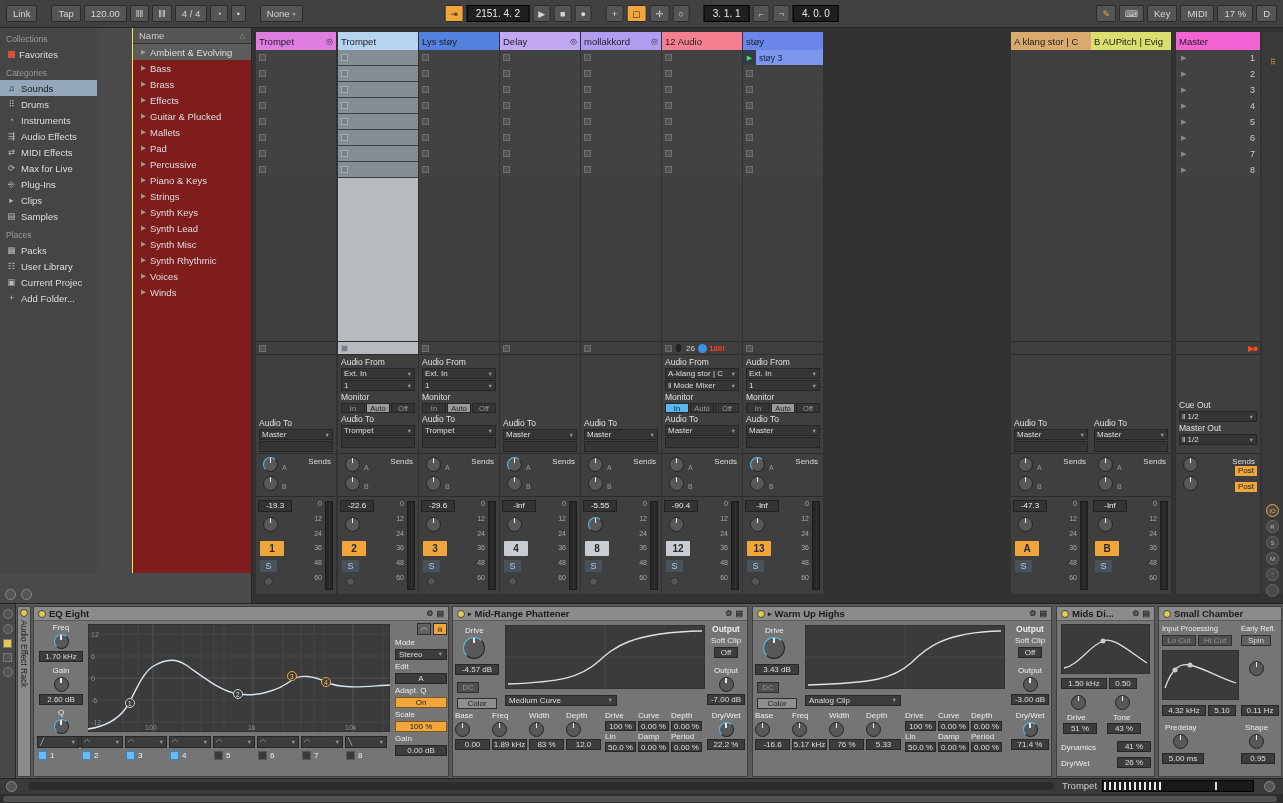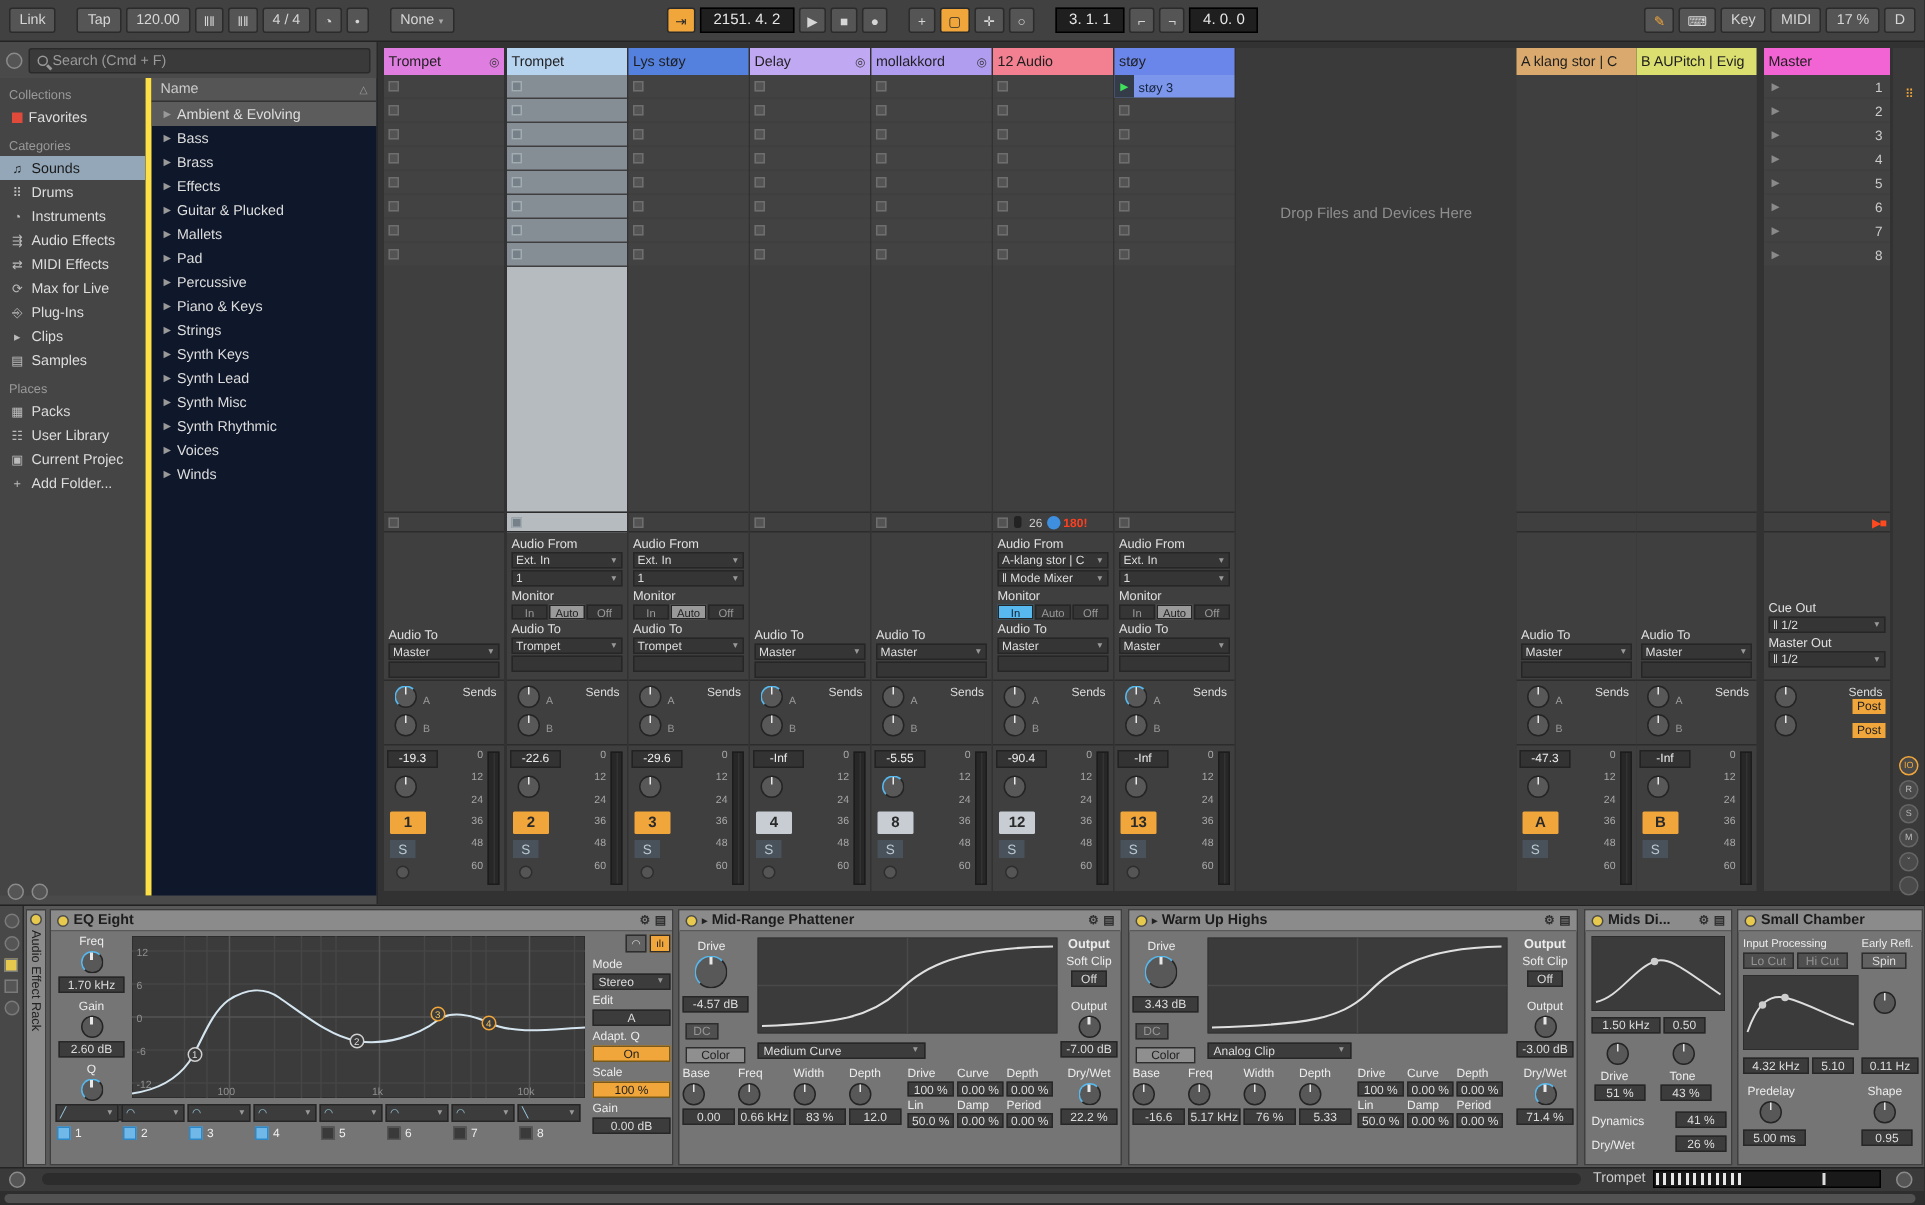--- a/index.html
+++ b/index.html
@@ -21,21 +21,21 @@
 
   
   #browser { position:absolute; left:0; top:28px; width:252px; height:575px; background:#4a4a4a; border-right:1px solid #282828; }
   .bsearch { display:flex; align-items:center; padding:4px 4px 3px 4px; gap:4px; }
   .foldbtn { width:11px; height:11px; border-radius:50%; border:1px solid #8a8a8a; background:#555; flex:none; }
   .searchbox { flex:1; height:17px; background:#3a3a3a; border:1px solid #2a2a2a; border-radius:2px; display:flex; align-items:center; color:#9a9a9a; font-size:9.5px; }
   .mag { width:7px; height:7px; border:1.5px solid #999; border-radius:50%; margin:0 3px 0 5px; position:relative; flex:none; }
   .mag::after { content:""; position:absolute; width:4px; height:1.5px; background:#999; transform:rotate(45deg); left:5px; top:6px; }
   .bcols { display:flex; height:545px; }
   .bleft { width:97px; background:#454545; overflow:hidden; }
-  .bright { flex:1; background:#0f172a; border-left:4px solid #fde047; overflow:hidden; }
+  .bright { flex:1; background:#7f1d1d; border-left:1px solid #fde047; overflow:hidden;margin-left:35px; }
   .bhead { font-size:8.5px; color:#9a9a9a; padding:6px 0 2px 6px; }
   .bitem { height:16px; display:flex; align-items:center; gap:4px; padding-left:6px; font-size:9.5px; color:#ddd; white-space:nowrap; cursor:default; }
   .bitem.on { background:#93a7b8; color:#1a1a1a; }
   .bico { width:11px; font-size:8.5px; color:#bbb; text-align:center; flex:none; }
   .bitem.on .bico { color:#1a1a1a; }
   .favsq { width:7px; height:7px; background:#e04a3a; flex:none; margin-left:2px; }
   .nhead { height:16px; background:#555; display:flex; justify-content:space-between; align-items:center; padding:0 6px; font-size:9.5px; color:#ccc; border-bottom:1px solid #333; }
   .sort { font-size:7px; color:#999; }
   .nitem { height:16px; display:flex; align-items:center; gap:4px; padding-left:8px; font-size:9.5px; color:#ddd; white-space:nowrap; }
   .nitem.on { background:#5c5c5c; }
@@ -213,27 +213,20 @@
       <span class="tbtn tico orgt">✎</span>
       <span class="tbtn tico">⌨</span>
       <span class="tbtn">Key</span>
       <span class="tbtn">MIDI</span>
       <span class="tbtn">17 %</span>
       <span class="tbtn">D</span>
     </div>
   </div>
 
   <div id="browser">
-    <div class="bsearch">
-      <span class="foldbtn"></span>
-      <div class="searchbox">
-        <span class="mag"></span>
-        <span>Search (Cmd + F)</span>
-      </div>
-    </div>
     <div class="bcols">
       <div class="bleft">
         <div class="bhead">Collections</div>
         <div class="bitem">
             <span class="favsq"></span>
             <span>Favorites</span>
           </div>
         <div class="bhead">Categories</div>
         <div>
 
@@ -915,23 +908,20 @@
             <span class="sc">12</span>
             <span class="sc">24</span>
             <span class="sc">36</span>
             <span class="sc">48</span>
             <span class="sc">60</span>
           </div>
         <span class="mbar"></span>
       </div>
     </div>
 
-    <div class="droparea">
-        <div class="drophint">Drop Files and Devices Here</div>
-      </div>
 
     <div class="tk" style="left:759px">
       <div class="th" style="background: rgb(217, 169, 110);">
           <span>A klang stor | C</span>
         </div>
       <div class="voidtall"></div>
       <div class="stopr"></div>
       <div class="routing">
         <div class="atonly">
             <div class="lbl">Audio To</div>
@@ -1312,21 +1302,21 @@
         <div class="knobrow">
 
         <div class="kgroup">
               <span class="sl">Base</span>
               <span class="knb"></span>
               <span class="vb">0.00</span>
             </div>
             <div class="kgroup">
               <span class="sl">Freq</span>
               <span class="knb"></span>
-              <span class="vb">0.66 kHz</span>
+              <span class="vb">1.89 kHz</span>
             </div>
             <div class="kgroup">
               <span class="sl">Width</span>
               <span class="knb"></span>
               <span class="vb">83 %</span>
             </div>
             <div class="kgroup">
               <span class="sl">Depth</span>
               <span class="knb"></span>
               <span class="vb">12.0</span>

